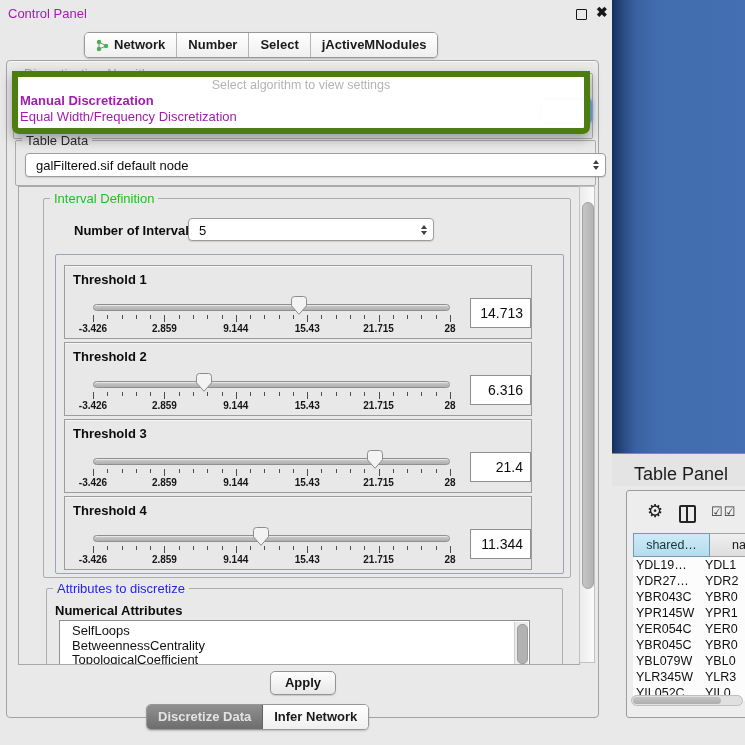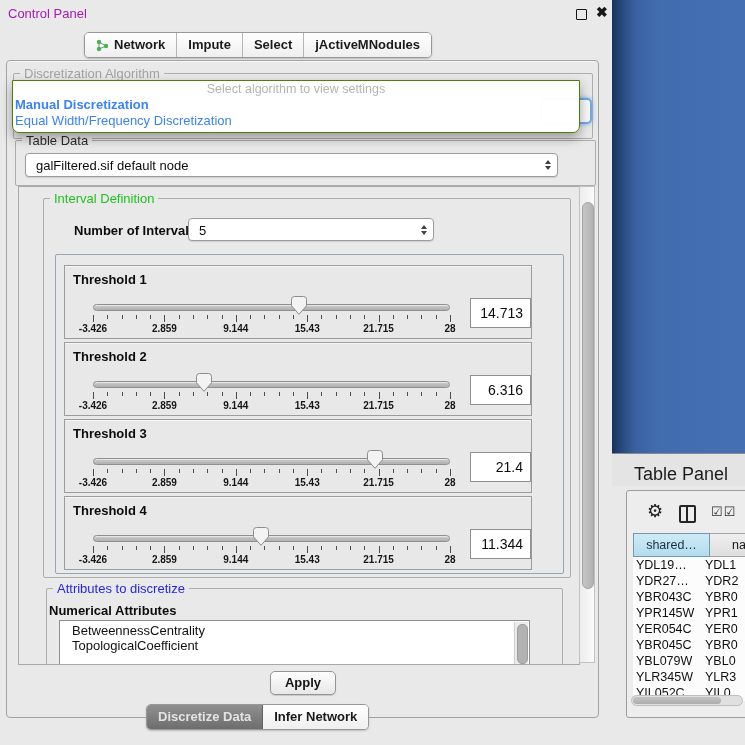--- a/index.html
+++ b/index.html
@@ -26,24 +26,24 @@
   .grp{border:1px solid #adadad;border-radius:2px;background:transparent}
   .grp-label{position:absolute;top:-8px;left:6px;background:#e9e9e9;padding:0 4px;font-size:13px;white-space:nowrap}
 
   .combo{background:#fff;border:1px solid #9c9c9c;border-radius:4px;box-sizing:border-box;
          box-shadow:0 1px 1px rgba(0,0,0,.12)}
   .combo .val{position:absolute;left:10px;top:0;font-size:13px;color:#0c0c0c;line-height:23px;white-space:nowrap}
   .stepper{position:absolute;right:6px;top:50%;transform:translateY(-50%);display:flex;flex-direction:column;gap:2px}
   .arr-up{width:0;height:0;border-left:3.5px solid transparent;border-right:3.5px solid transparent;border-bottom:4.5px solid #3f3f3f}
   .arr-dn{width:0;height:0;border-left:3.5px solid transparent;border-right:3.5px solid transparent;border-top:4.5px solid #3f3f3f}
 
-  .popup{left:12px;top:80px;width:566px;height:51px;background:rgba(255,255,255,.98);
-         border:1px solid #4d7c0f;border-radius:0 0 7px 7px;box-shadow:0 5px 12px rgba(0,0,0,.35);z-index:30}
+  .popup{left:12px;top:71px;width:566px;height:51px;background:rgba(255,255,255,.98);
+         border:6px solid #4d7c0f;border-radius:0 0 7px 7px;box-shadow:0 5px 12px rgba(0,0,0,.35);z-index:30}
   .popup-hint{text-align:center;color:#b4b4b4;font-size:12.5px;height:16px;line-height:16px}
-  .popup-item{font-size:13px;line-height:16px;padding:0 2px;color:#3b82f6;white-space:nowrap}
+  .popup-item{font-size:13px;line-height:16px;padding:0 2px;color:#a21caf;white-space:nowrap}
   .popup-item.bold{font-weight:bold}
 
   .focus-ring{left:540px;top:98px;width:52px;height:26px;background:#fafafa;border:2px solid #74a9e4;
               border-radius:5px;box-shadow:0 0 4px #74a9e4;box-sizing:border-box;z-index:5}
 
   .viewport{left:18px;top:186px;width:560px;height:477px;border:1px solid #a8a8a8;overflow:hidden;background:#e9e9e9}
   .vscroll{left:579px;top:186px;width:16px;height:477px;background:linear-gradient(90deg,#ececec,#fbfbfb);
            border:1px solid #c2c2c2;box-sizing:border-box}
   .vscroll .thumb-v{position:absolute;left:2px;top:15px;width:10px;height:385px;border-radius:6px;
            background:linear-gradient(90deg,#c6c6c6,#b2b2b2);border:1px solid #a2a2a2}
@@ -112,40 +112,40 @@
       <line x1="3" y1="3" x2="10" y2="7" stroke="#888" stroke-width="1"></line>
       <line x1="3" y1="10" x2="10" y2="7" stroke="#888" stroke-width="1"></line>
       <line x1="3" y1="3" x2="3" y2="10" stroke="#888" stroke-width="1"></line>
       <circle cx="3" cy="3" r="2.2" fill="#49b04c"></circle>
         <circle cx="3" cy="10" r="2.2" fill="#49b04c"></circle>
         <circle cx="10" cy="7" r="2.2" fill="#49b04c"></circle>
     </svg>
     <span>Network</span>
   </div>
   <div class="seg">
-      <span>Impute</span>
+      <span>Number</span>
     </div>
   <div class="seg">
       <span>Select</span>
     </div>
   <div class="seg">
       <span>jActiveMNodules</span>
     </div>
 </div>
 
 <div class="abs outer-panel"></div>
 
 <div class="abs grp" style="left:13px;top:73px;width:578px;height:64px">
   <span class="grp-label" style="color:#a2a2a2">Discretization Algorithm</span>
 </div>
 <div class="abs focus-ring"></div>
 
 <div class="abs grp" style="left:15px;top:140px;width:579px;height:44px">
   <span class="grp-label" style="color:#2b2b2b">Table Data</span>
-  <div class="combo" style="position:absolute;left:9px;top:12px;width:533px;height:24px">
+  <div class="combo" style="position:absolute;left:9px;top:12px;width:581px;height:24px">
     <span class="val">galFiltered.sif default node</span>
     <span class="stepper">
         <span class="arr-up"></span>
         <span class="arr-dn"></span>
       </span>
   </div>
 </div>
 
 <div class="abs popup">
   <div class="popup-hint">Select algorithm to view settings</div>
@@ -343,23 +343,24 @@
             <div class="tick-label" style="left: 80%;">21.715</div>
             <div class="tick-label" style="left: 100%;">28</div>
           </div>
         <div class="thr-value">11.344</div>
       </div>
     </div>
   </div>
 
   <div class="grp" style="position:absolute;left:27px;top:401px;width:515px;height:95px">
     <span class="grp-label" style="color:#2424ee">Attributes to discretize</span>
-    <div class="attr-heading" style="position:absolute;left:2px;top:14px">Numerical Attributes</div>
+    <div class="attr-heading" style="position:absolute;left:8px;top:14px">Numerical Attributes</div>
     <div class="attr-list" style="position:absolute;left:12px;top:31px;width:471px;height:60px">
       <div class="list-inner" style="padding-top:3px">
+          <div class="list-item">SelfLoops</div>
           <div class="list-item">BetweennessCentrality</div>
           <div class="list-item">TopologicalCoefficient</div>
         </div>
       <div class="list-scroll">
           <div class="thumb-v2"></div>
         </div>
     </div>
   </div>
 </div>
 

